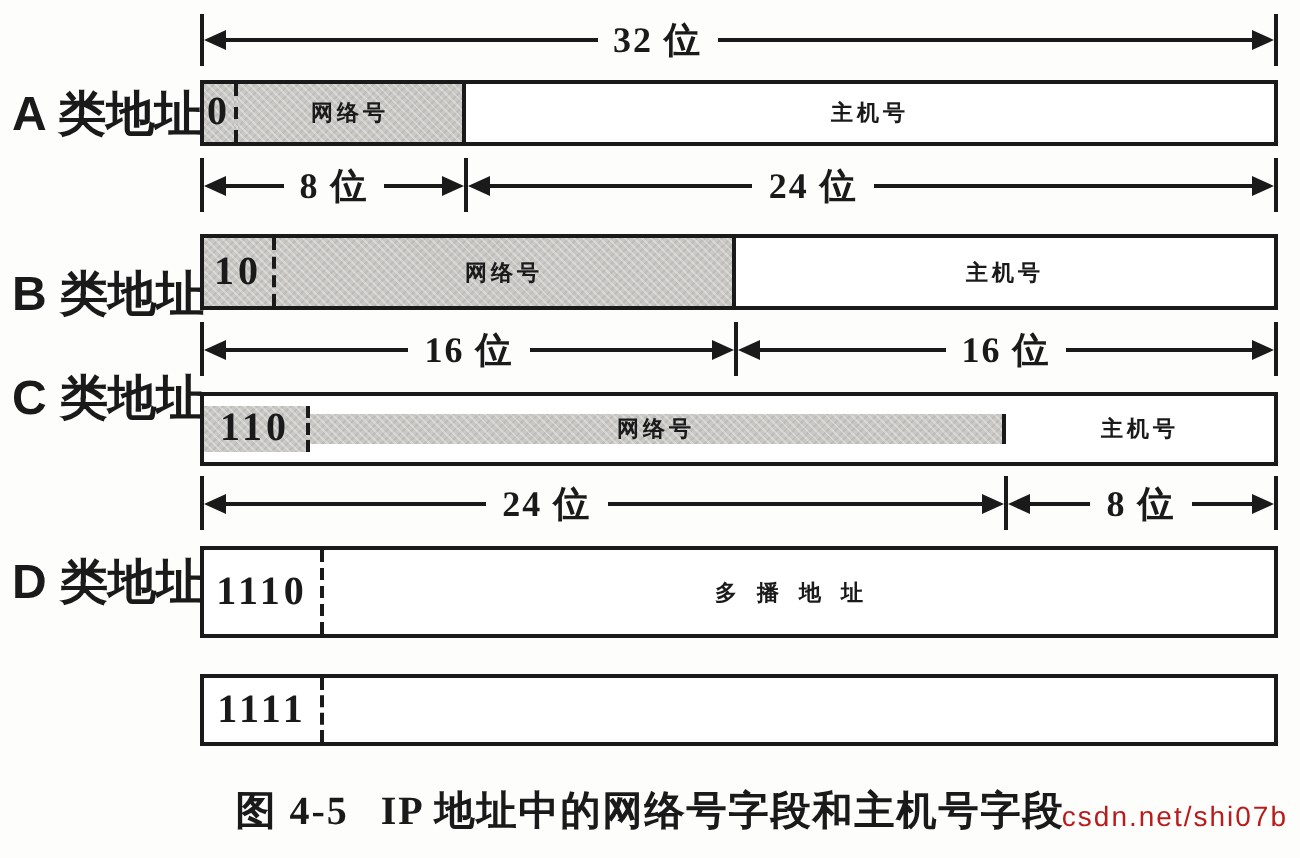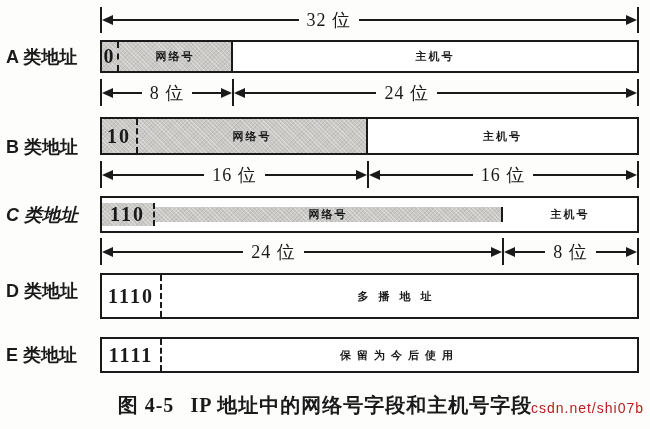--- a/index.html
+++ b/index.html
@@ -15,25 +15,25 @@
   
   .arrow-row{position:absolute;left:0;right:0;}
   .tick{position:absolute;top:0;bottom:0;width:2px;background:var(--line);}
   .seg{position:absolute;top:0;bottom:0;display:flex;align-items:center;}
   .seg .line{height:2px;background:var(--line);flex:1;}
   .seg .line.lshort{flex:.82;}
   .seg .line.rlong{flex:1.18;}
   .head{width:0;height:0;border-top:5px solid transparent;border-bottom:5px solid transparent;flex:none;}
   .head.hl{border-right:11px solid var(--line);}
   .head.hr{border-left:11px solid var(--line);}
-  .lab{padding:0 8px;font-family:"Liberation Serif",serif;font-weight:normal;font-size:18px;
+  .lab{padding:0 8px;font-family:"Liberation Serif",serif;font-weight:bold;font-size:18px;
        letter-spacing:1px;white-space:nowrap;line-height:1;}
   
   .row-label{position:absolute;left:6px;width:92px;display:flex;align-items:center;
-             font-weight:bold;font-size:18px;white-space:nowrap;}
+             font-weight:bold;font-size:24px;white-space:nowrap;}
   
   .bitbox{position:absolute;left:100px;width:539px;box-sizing:border-box;
           border:2px solid var(--line);display:flex;background:#fff;}
   .cell{box-sizing:border-box;display:flex;align-items:center;justify-content:center;
         font-weight:bold;font-size:11px;white-space:nowrap;}
   .shaded{
     background-color:var(--shaded);
     background-image:
       repeating-linear-gradient(45deg, rgba(255,255,255,.30) 0 1px, transparent 1px 3px),
       repeating-linear-gradient(-45deg, rgba(0,0,0,.06) 0 1px, transparent 1px 3px);
@@ -114,21 +114,21 @@
     </div>
     <div class="seg" style="left:369px;width:268px;">
       <span class="head hl"></span>
       <span class="line"></span>
       <span class="lab">16 位</span>
       <span class="line"></span>
       <span class="head hr"></span>
     </div>
   </div>
 
-  <div class="row-label" style="top:196px;height:37px;font-style:italic;">C 类地址</div>
+  <div class="row-label" style="top:180px;height:37px;">C 类地址</div>
   <div class="bitbox" style="top:196px;height:37px;align-items:center;">
     <div class="cell prefix shaded" style="width:53px;">110</div>
     <div class="cell netcell shaded" style="width:348px;">网络号</div>
     <div class="cell hostcell">主机号</div>
   </div>
   <div class="arrow-row" style="top:238px;height:27px;">
     <div class="tick" style="left:100px;"></div>
     <div class="tick" style="left:502px;"></div>
     <div class="tick" style="left:637px;"></div>
     <div class="seg" style="left:102px;width:400px;">
@@ -146,24 +146,22 @@
       <span class="head hr"></span>
     </div>
   </div>
 
   <div class="row-label" style="top:273px;height:35px;">D 类地址</div>
   <div class="bitbox" style="top:273px;height:46px;">
     <div class="cell prefix" style="width:60px;">1110</div>
     <div class="cell widecell ls10">多播地址</div>
   </div>
 
-  <div class="row-label" style="top:337px;height:36px;">E 类地址</div>
   <div class="bitbox" style="top:337px;height:36px;">
     <div class="cell prefix" style="width:60px;">1111</div>
-    <div class="cell widecell ls6">保留为今后使用</div>
   </div>
 
   <div class="watermark">csdn.net/shi07b</div>
   <div class="caption">
     <span class="cap-num">图 4-5</span><span class="cap-title">IP 地址中的网络号字段和主机号字段</span>
   </div>
 
 </div>
 
 </body></html>

